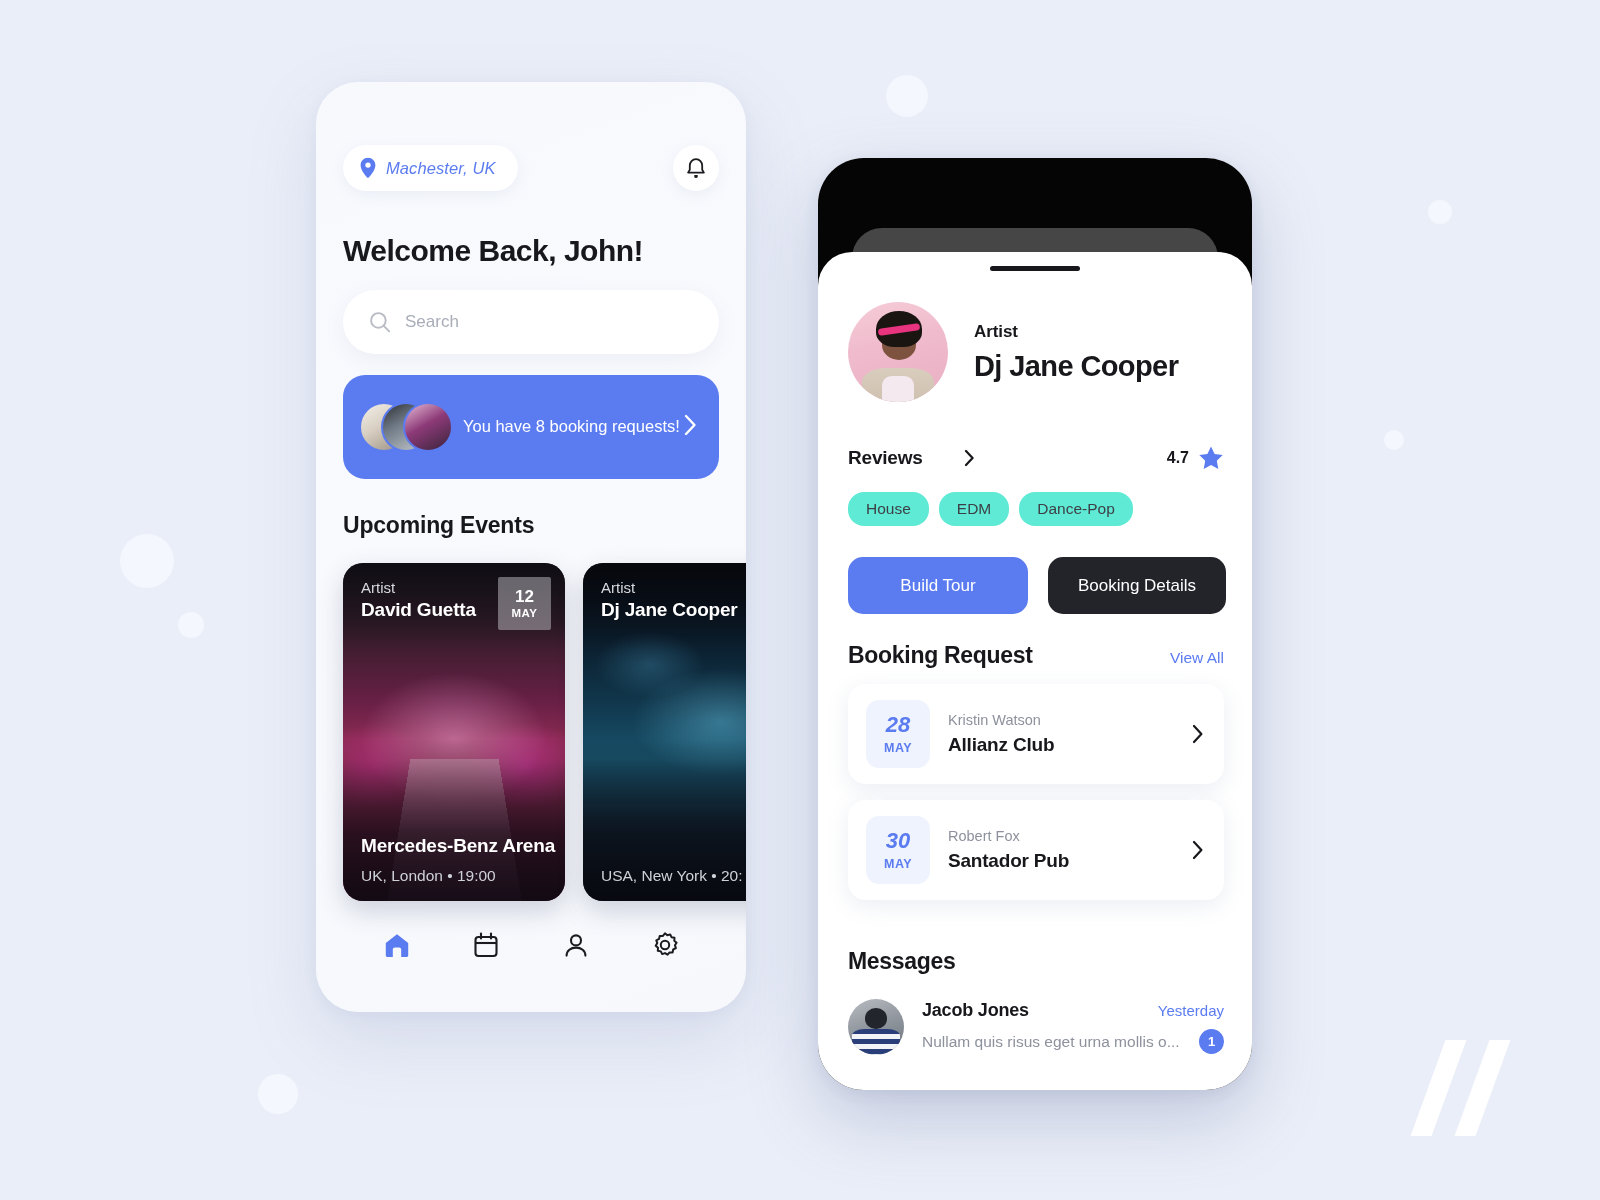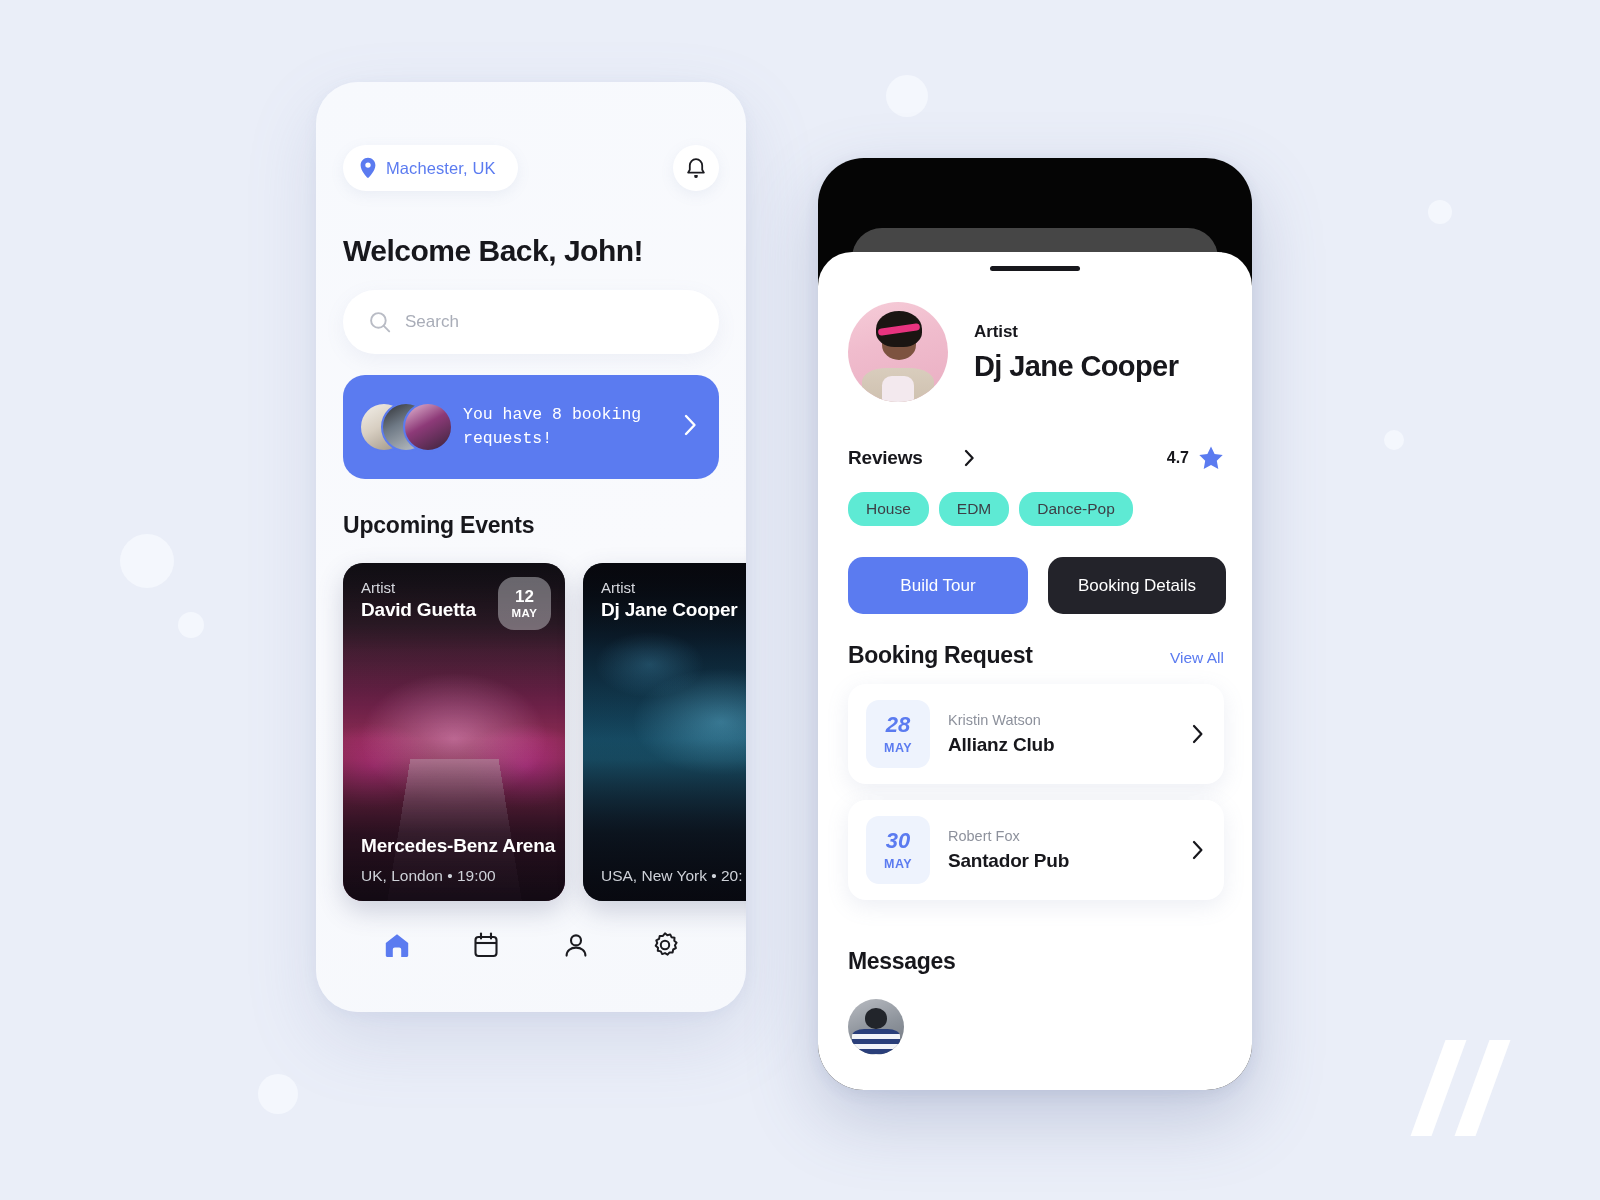--- a/index.html
+++ b/index.html
@@ -62,20 +62,21 @@
   }
 
   .loc-pill {
     display: flex; align-items: center; gap: 9px;
     background: #ffffff;
     border-radius: 26px;
     height: 46px;
     padding: 0 22px 0 16px;
     box-shadow: 0 4px 14px rgba(120,135,175,0.10);
     cursor: pointer;
+    font-style: italic;
   }
   .loc-pill .label {
     color: #5b7bf0; font-size: 16.5px; font-weight: 400; letter-spacing: .1px;
     white-space: nowrap;
   }
 
   .bell-btn {
     width: 46px; height: 46px; border-radius: 50%;
     background: #ffffff;
     display: flex; align-items: center; justify-content: center;
@@ -103,21 +104,20 @@
   .p1-search .ph { color: #a9adb8; font-size: 17px; }
 
   .p1-banner {
     position: absolute; left: 27px; top: 293px;
     width: 376px; height: 104px;
     background: #5b7bf0;
     border-radius: 22px;
     display: flex; align-items: center;
     padding: 0 22px 0 16px;
     cursor: pointer;
-    font-family: Liberation Mono, monospace;
   }
   .avstack { position: relative; width: 90px; height: 50px; flex: 0 0 auto; }
   .avstack .av {
     position: absolute; top: 0;
     width: 50px; height: 50px; border-radius: 50%;
     border: 2.5px solid #5b7bf0;
     background-size: cover;
   }
   .avstack .av1 { left: 0;  background: linear-gradient(150deg,#f2efe9 0%, #d8cfc2 45%, #9a8f80 100%); }
   .avstack .av2 { left: 22px; background: linear-gradient(150deg,#2e2f33 0%, #6f7a86 40%, #c5c9cd 100%); }
@@ -171,21 +171,21 @@
   }
   .ev-card .scrim {
     position: absolute; inset: 0;
     background: linear-gradient(180deg, rgba(8,8,14,0.78) 0%, rgba(8,8,14,0.18) 26%, rgba(8,8,14,0.10) 52%, rgba(8,8,14,0.72) 80%, rgba(8,8,14,0.88) 100%);
   }
   .ev-top { position: absolute; left: 18px; top: 16px; right: 18px; }
   .ev-top .role { font-size: 15px; color: #d6d8de; font-weight: 400; }
   .ev-top .artist { font-size: 19px; font-weight: 700; margin-top: 3px; letter-spacing: -0.2px; white-space: nowrap; }
   .ev-date {
     position: absolute; right: 14px; top: 14px;
-    width: 53px; height: 53px; border-radius: 16px;
+    width: 53px; height: 53px; border-radius: 2px;
     background: rgba(225,225,228,0.42);
     display: flex; flex-direction: column; align-items: center; justify-content: center;
     line-height: 1.05;
   }
   .ev-date .d { font-size: 17px; font-weight: 700; }
   .ev-date .m { font-size: 11.5px; font-weight: 700; letter-spacing: .5px; margin-top: 2px; }
   .ev-bot { position: absolute; left: 18px; bottom: 16px; right: 10px; }
   .ev-bot .venue { font-size: 19px; font-weight: 700; line-height: 1.3; letter-spacing: -0.2px; }
   .ev-bot .meta { font-size: 15.5px; color: #cfd2d9; margin-top: 8px; white-space: nowrap; }
 
@@ -568,16 +568,26 @@
 
     <div class="p2-sec sec-messages">
       <span class="h">Messages</span>
     </div>
 
     <div class="msg-row">
       <div class="msg-av">
         <div class="stripes"></div>
         <div class="head"></div>
       </div>
+      <div class="msg-body">
+        <div class="msg-head">
+          <span class="name">Jacob Jones</span>
+          <span class="when">Yesterday</span>
+        </div>
+        <div class="msg-foot">
+          <span class="preview">Nullam quis risus eget urna mollis o...</span>
+          <span class="msg-badge">1</span>
+        </div>
+      </div>
     </div>
 
   </div>
 </div>
 
 </body></html>

